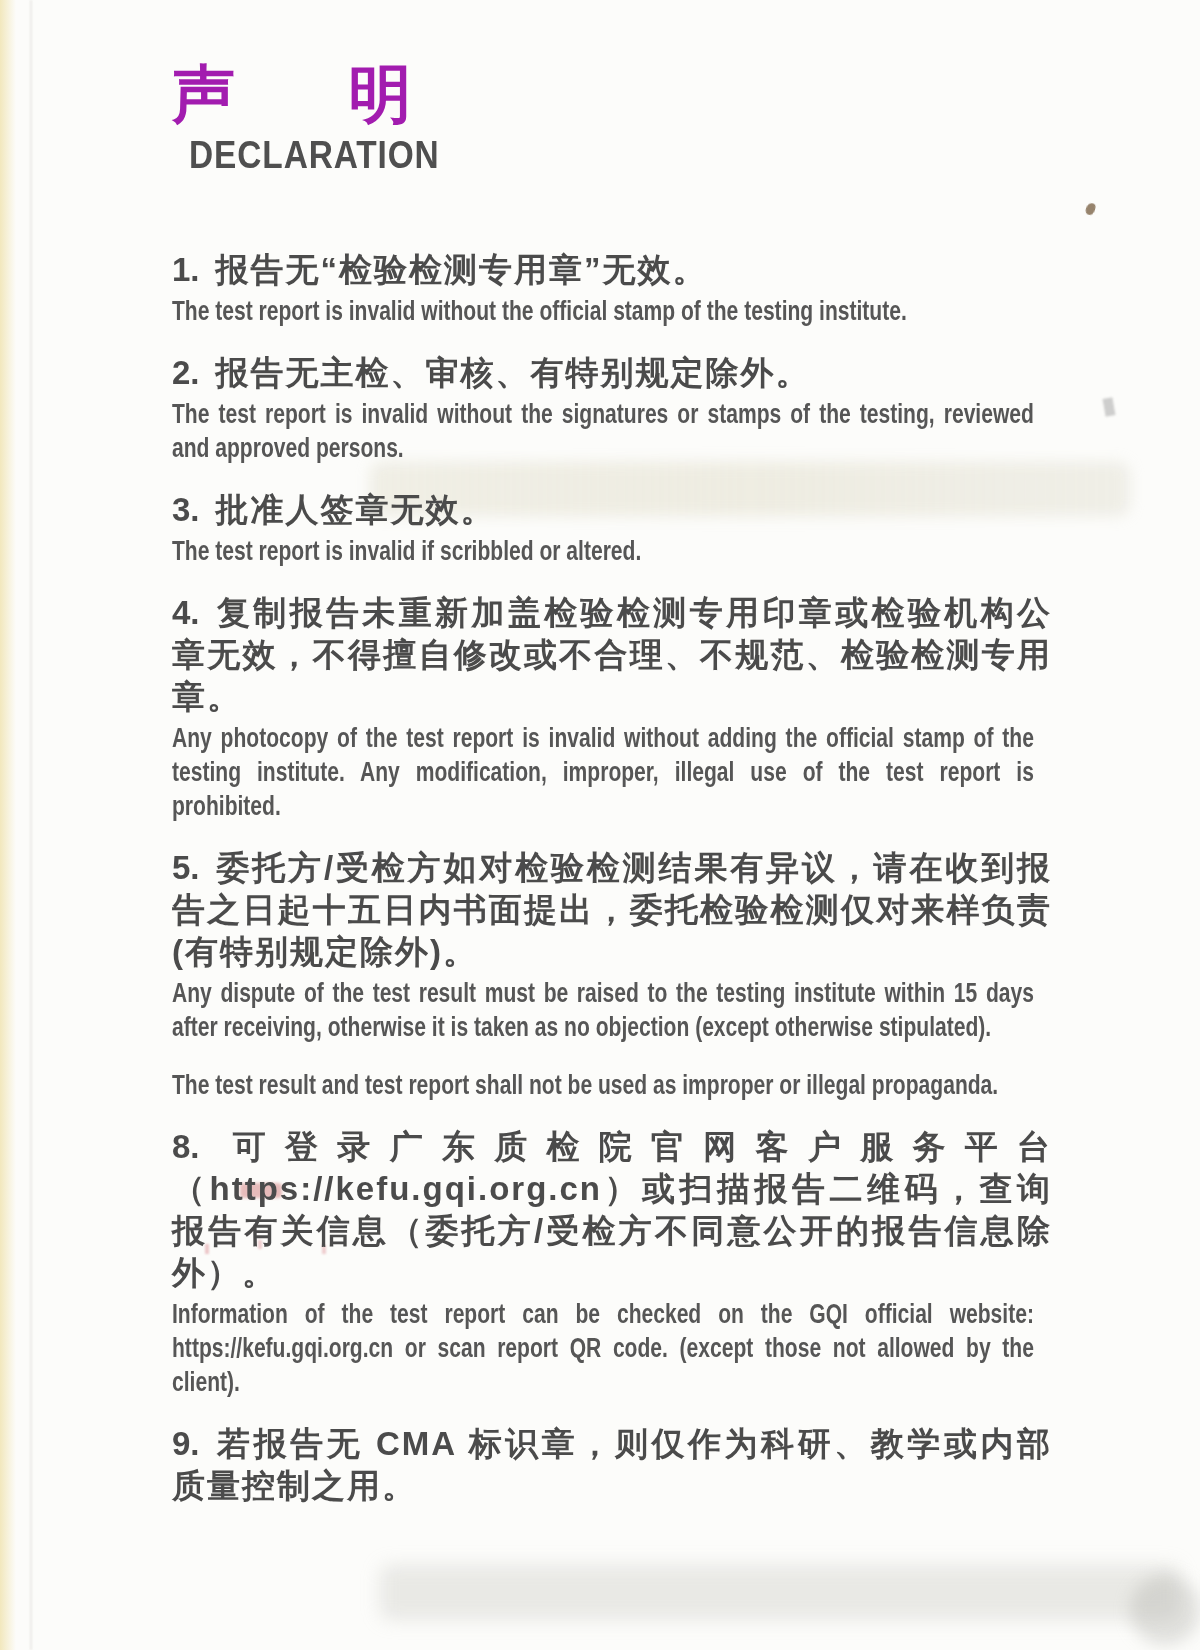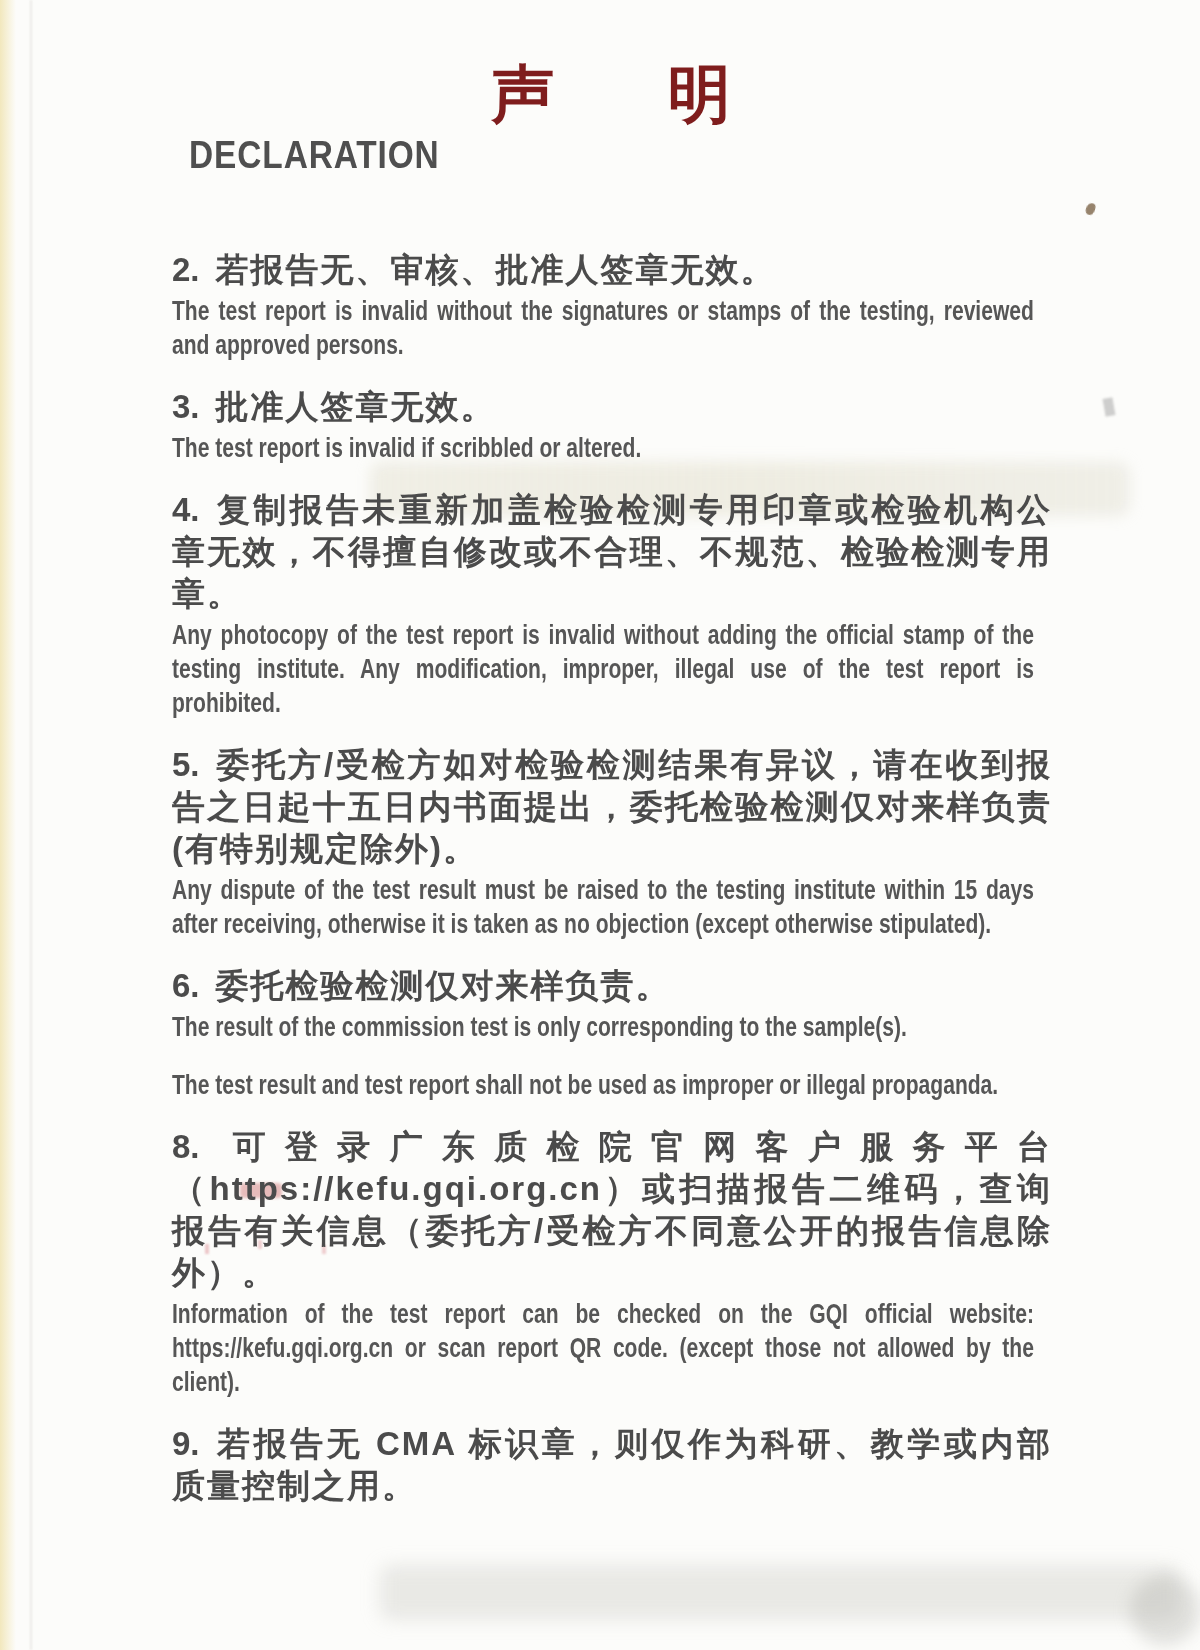--- a/index.html
+++ b/index.html
@@ -18,22 +18,22 @@
   }
   .content {
     position: absolute;
     left: 172px;
     top: 58px;
     width: 880px;
   }
   .title-cn {
     font-size: 63px;
     font-weight: bold;
-    text-align: center;
-    color: #7f1d1d;
+    text-align: left;
+    color: #a21caf;
     word-spacing: 92px;
     letter-spacing: 2px;
     line-height: 1.15;
     margin: 0;
   }
   .title-en-wrap {
     text-align: left;
     margin-top: 4px;
   }
   .title-en {
@@ -148,45 +148,45 @@
 
   <div class="content">
 
     <h1 class="title-cn">声 明</h1>
     <div class="title-en-wrap">
       <h2 class="title-en">DECLARATION</h2>
     </div>
 
     <div class="items">
 
-
-      <div class="item">
-        <p class="cn"><span class="num">2.</span><span>若报告无、审核、批准人签章无效。</span></p>
+      <div class="item">
+        <p class="cn"><span class="num">1.</span><span>报告无“检验检测专用章”无效。</span></p>
+        <p class="en">The test report is invalid without the official stamp of the testing institute.</p>
+      </div>
+
+      <div class="item">
+        <p class="cn"><span class="num">2.</span><span>报告无主检、审核、有特别规定除外。</span></p>
         <p class="en">The test report is invalid without the signatures or stamps of the testing, reviewed and approved persons.</p>
       </div>
 
       <div class="item">
         <p class="cn"><span class="num">3.</span><span>批准人签章无效。</span></p>
         <p class="en">The test report is invalid if scribbled or altered.</p>
       </div>
 
       <div class="item">
         <p class="cn"><span class="num">4.</span><span>复制报告未重新加盖检验检测专用印章或检验机构公章无效，不得擅自修改或不合理、不规范、检验检测专用章。</span></p>
         <p class="en">Any photocopy of the test report is invalid without adding the official stamp of the testing institute. Any modification, improper, illegal use of the test report is prohibited.</p>
       </div>
 
       <div class="item">
         <p class="cn"><span class="num">5.</span><span>委托方/受检方如对检验检测结果有异议，请在收到报告之日起十五日内书面提出，委托检验检测仅对来样负责(有特别规定除外)。</span></p>
         <p class="en">Any dispute of the test result must be raised to the testing institute within 15 days after receiving, otherwise it is taken as no objection (except otherwise stipulated).</p>
       </div>
 
-      <div class="item">
-        <p class="cn"><span class="num">6.</span><span>委托检验检测仅对来样负责。</span></p>
-        <p class="en">The result of the commission test is only corresponding to the sample(s).</p>
-      </div>
 
       <div class="item">
         <p class="en">The test result and test report shall not be used as improper or illegal propaganda.</p>
       </div>
 
       <div class="item">
         <p class="cn"><span class="num">8.</span><span>可登录广东质检院官网客户服务平台（https://kefu.gqi.org.cn）或扫描报告二维码，查询报告有关信息（委托方/受检方不同意公开的报告信息除外）。</span></p>
         <p class="en">Information of the test report can be checked on the GQI official website: https://kefu.gqi.org.cn or scan report QR code. (except those not allowed by the client).</p>
       </div>
 

